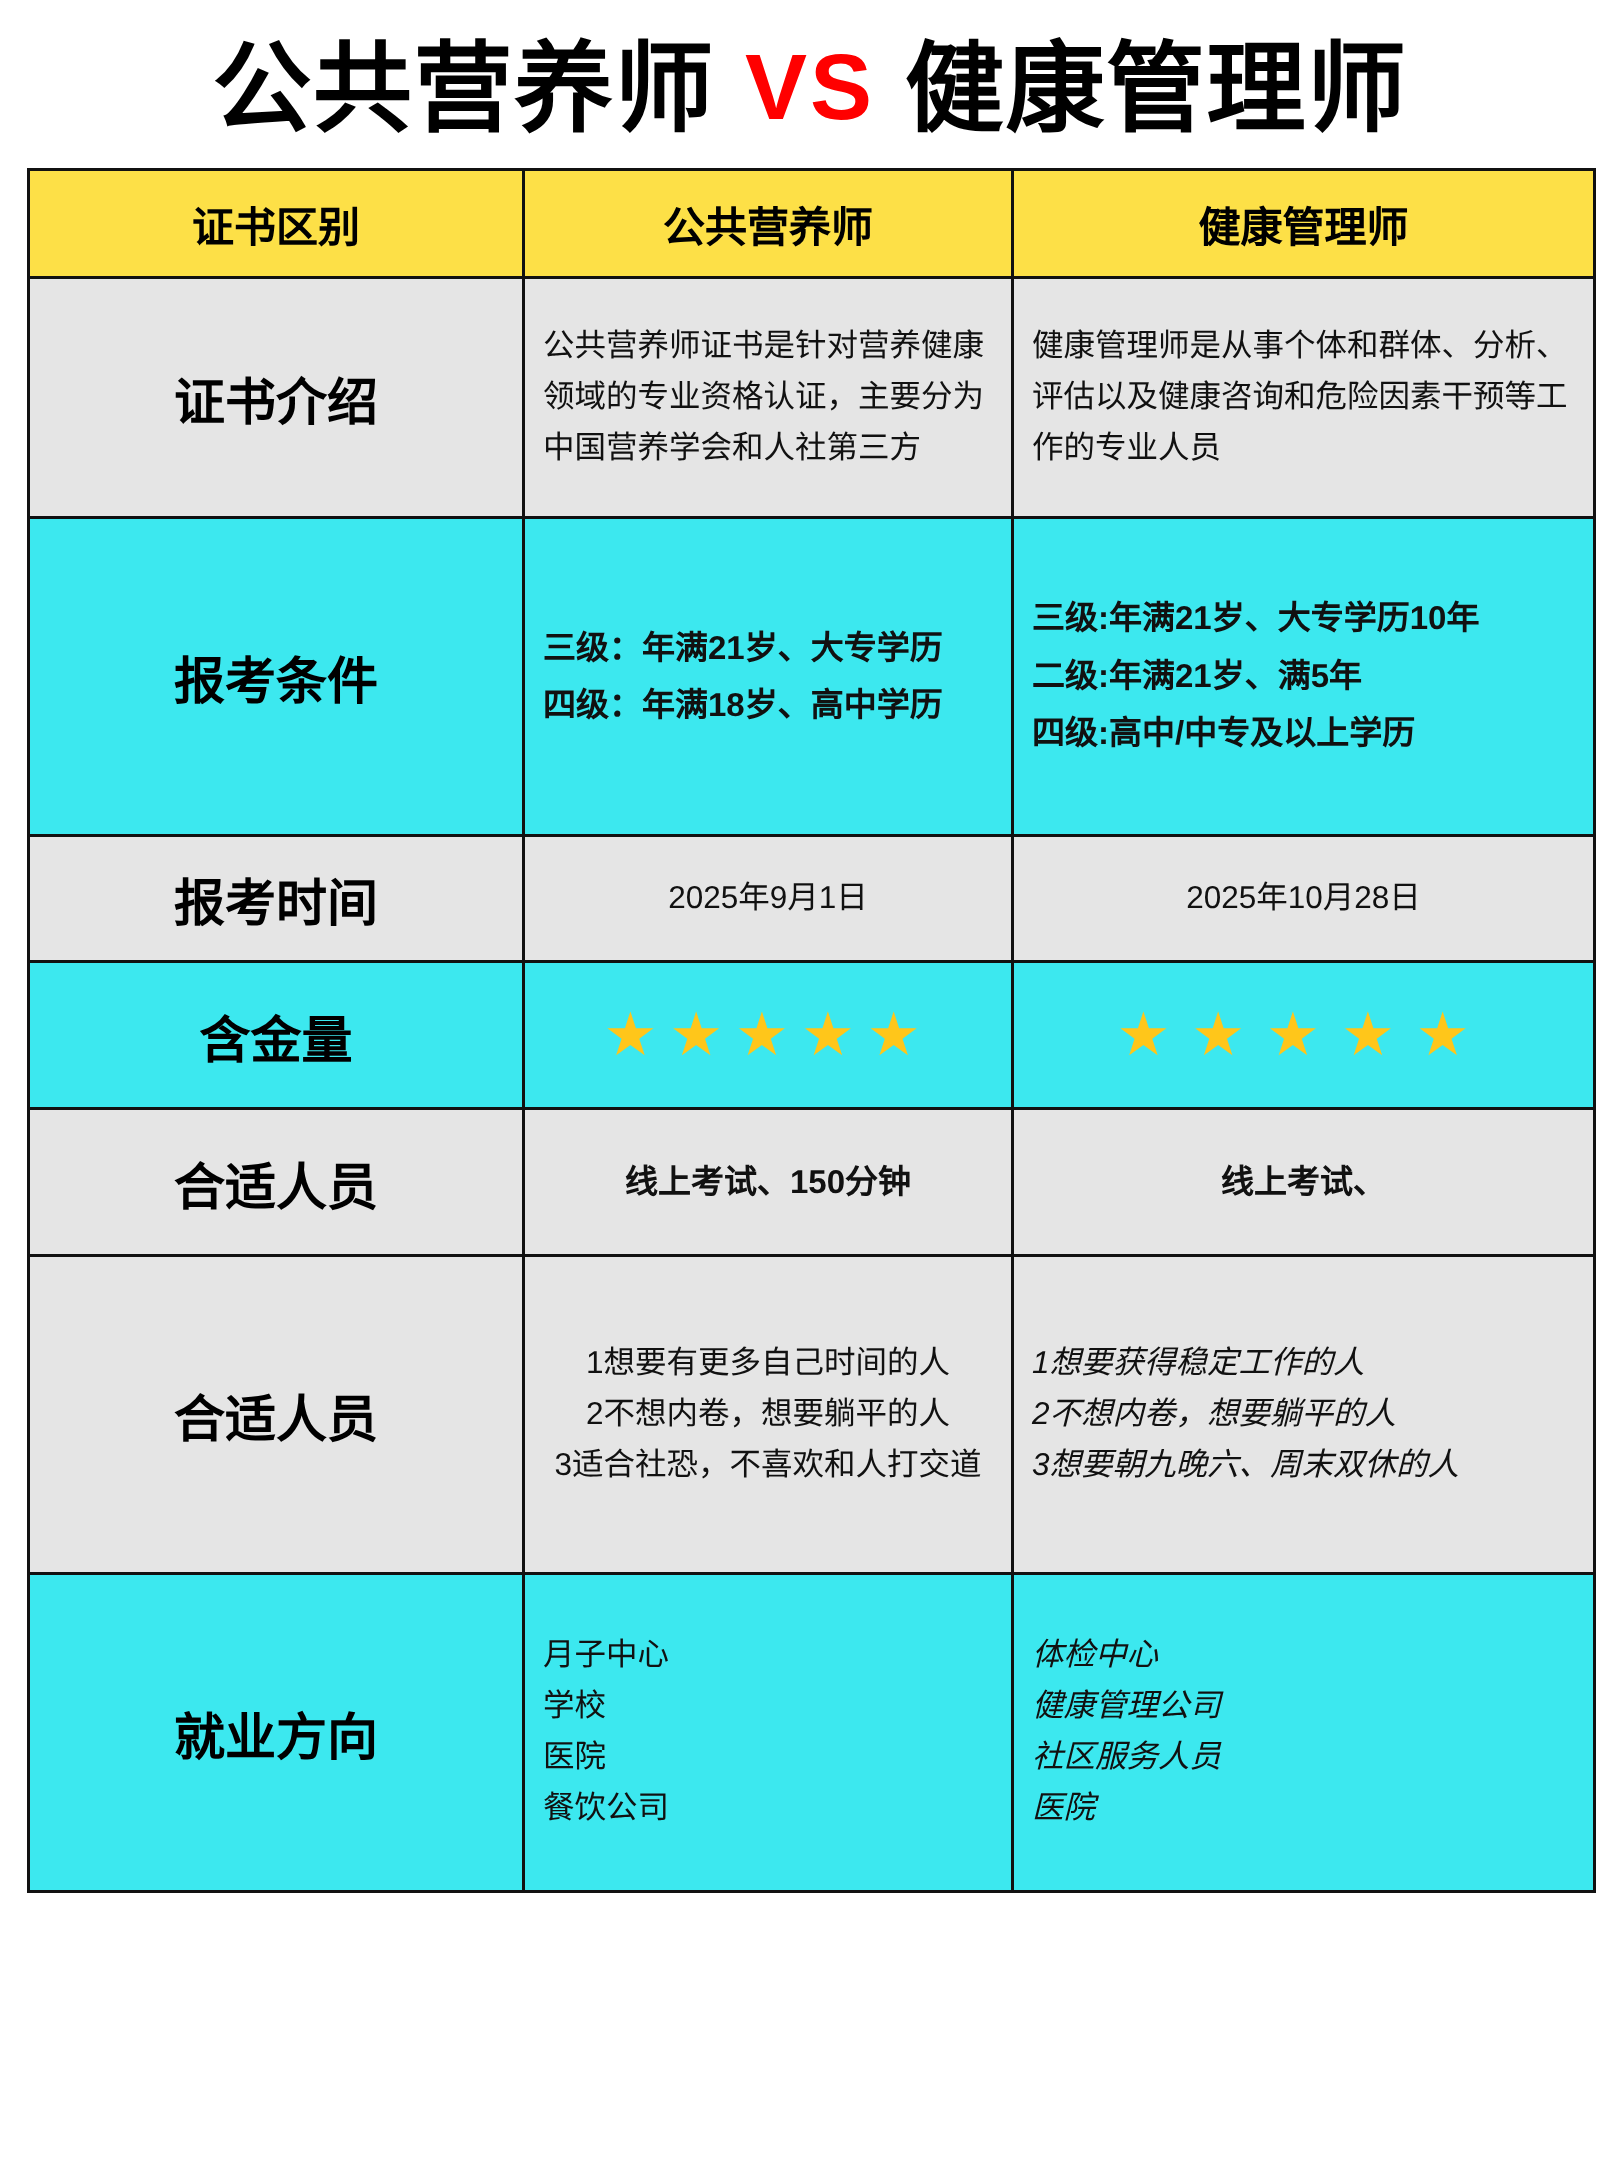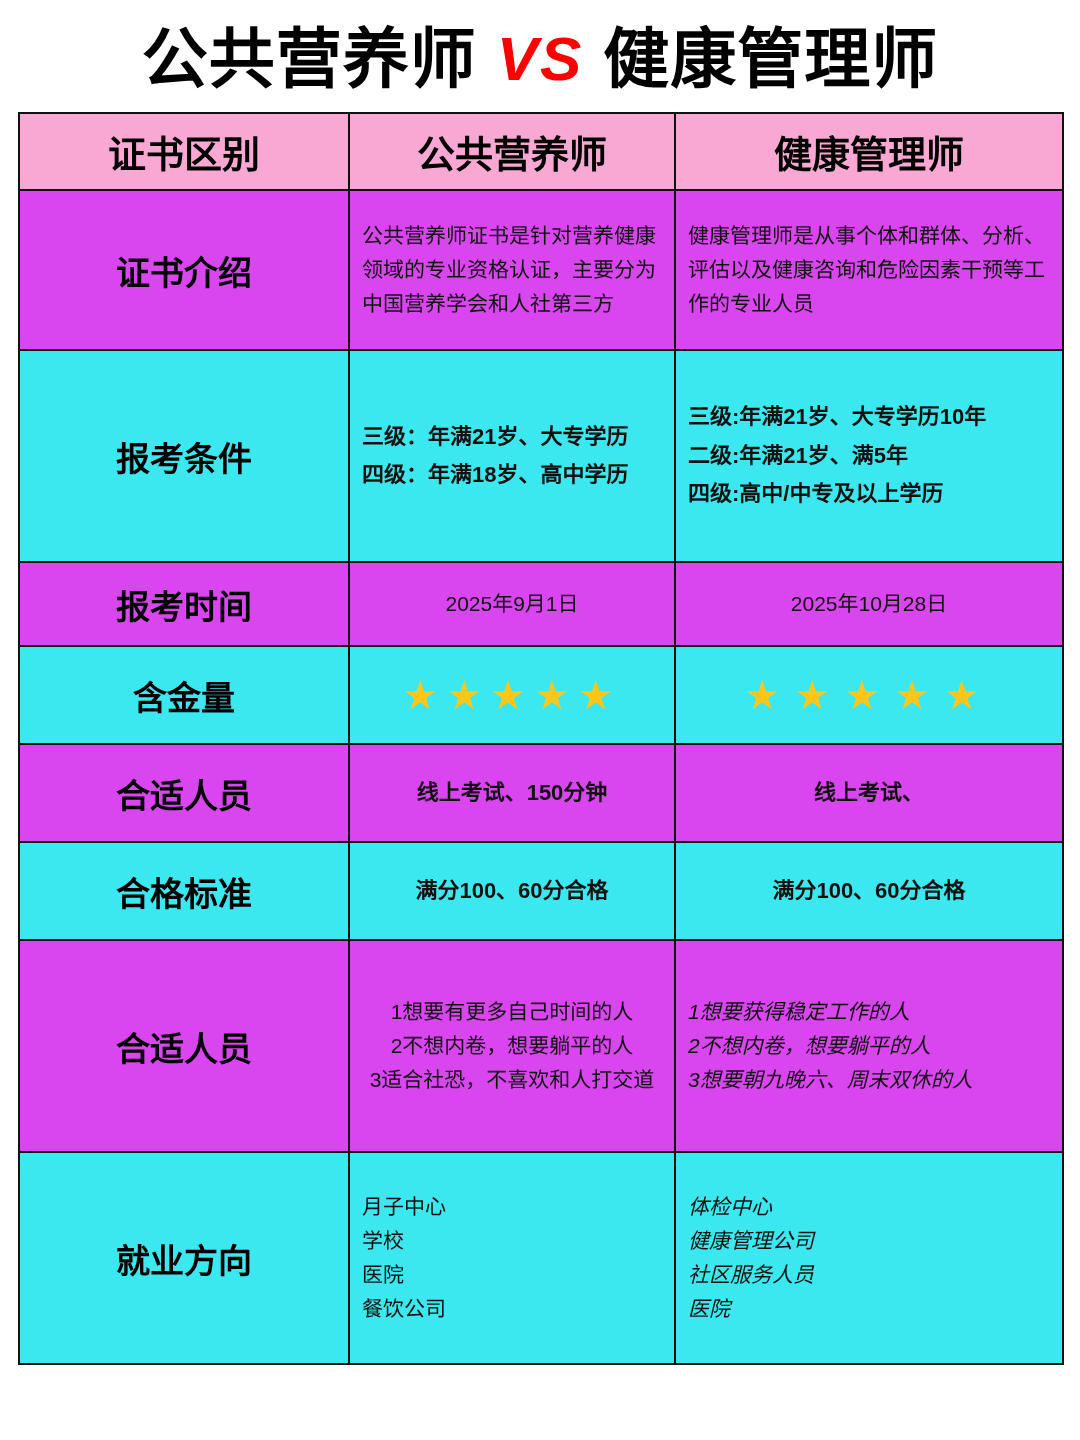--- a/index.html
+++ b/index.html
@@ -38,21 +38,20 @@
     letter-spacing: 1px;
     color: #000000;
     line-height: 1;
     white-space: nowrap;
   }
   .title-vs {
     font-size: 62px;
     font-weight: bold;
     color: #ff0000;
     line-height: 1;
-    font-style: italic;
     letter-spacing: 2px;
   }
 
   
   .cmp-table {
     width: 1044px;
     border-collapse: collapse;
     table-layout: fixed;
     border: 2px solid #111111;
   }
@@ -60,27 +59,27 @@
     border: 2px solid #111111;
     vertical-align: middle;
     padding: 10px 12px;
     box-sizing: border-box;
   }
   col.c-label { width: 330px; }
   col.c-a { width: 326px; }
   col.c-b { width: 388px; }
 
   .row-cyan td { background: #3ce8ef; }
-  .row-white td { background: #d946ef; }
+  .row-white td { background: #e5e5e5; }
 
   
   .head td {
-    background: #f9a8d4;
-    text-align: center;
-    font-size: 38px;
+    background: #fde047;
+    text-align: center;
+    font-size: 28px;
     font-weight: bold;
     height: 72px;
     color: #000000;
   }
 
   .label-cell {
     text-align: center;
     font-size: 34px;
     font-weight: bold;
     color: #000000;
@@ -171,25 +170,20 @@
         <td class="stars">★★★★★</td>
         <td class="stars five-b">★★★★★</td>
       </tr>
 
       <tr class="row-white" style="height:98px;">
         <td class="label-cell">合适人员</td>
         <td class="body-cell center bold-cell">线上考试、150分钟</td>
         <td class="body-cell center bold-cell">线上考试、</td>
       </tr>
 
-      <tr class="row-cyan" style="height:98px;">
-        <td class="label-cell">合格标准</td>
-        <td class="body-cell center bold-cell">满分100、60分合格</td>
-        <td class="body-cell center bold-cell">满分100、60分合格</td>
-      </tr>
 
       <tr class="row-white" style="height:212px;">
         <td class="label-cell">合适人员</td>
         <td class="body-cell center multi-line">1想要有更多自己时间的人
 2不想内卷，想要躺平的人
 3适合社恐，不喜欢和人打交道</td>
         <td class="body-cell left multi-line indent-2">1想要获得稳定工作的人
 2不想内卷，想要躺平的人
 3想要朝九晚六、周末双休的人</td>
       </tr>

